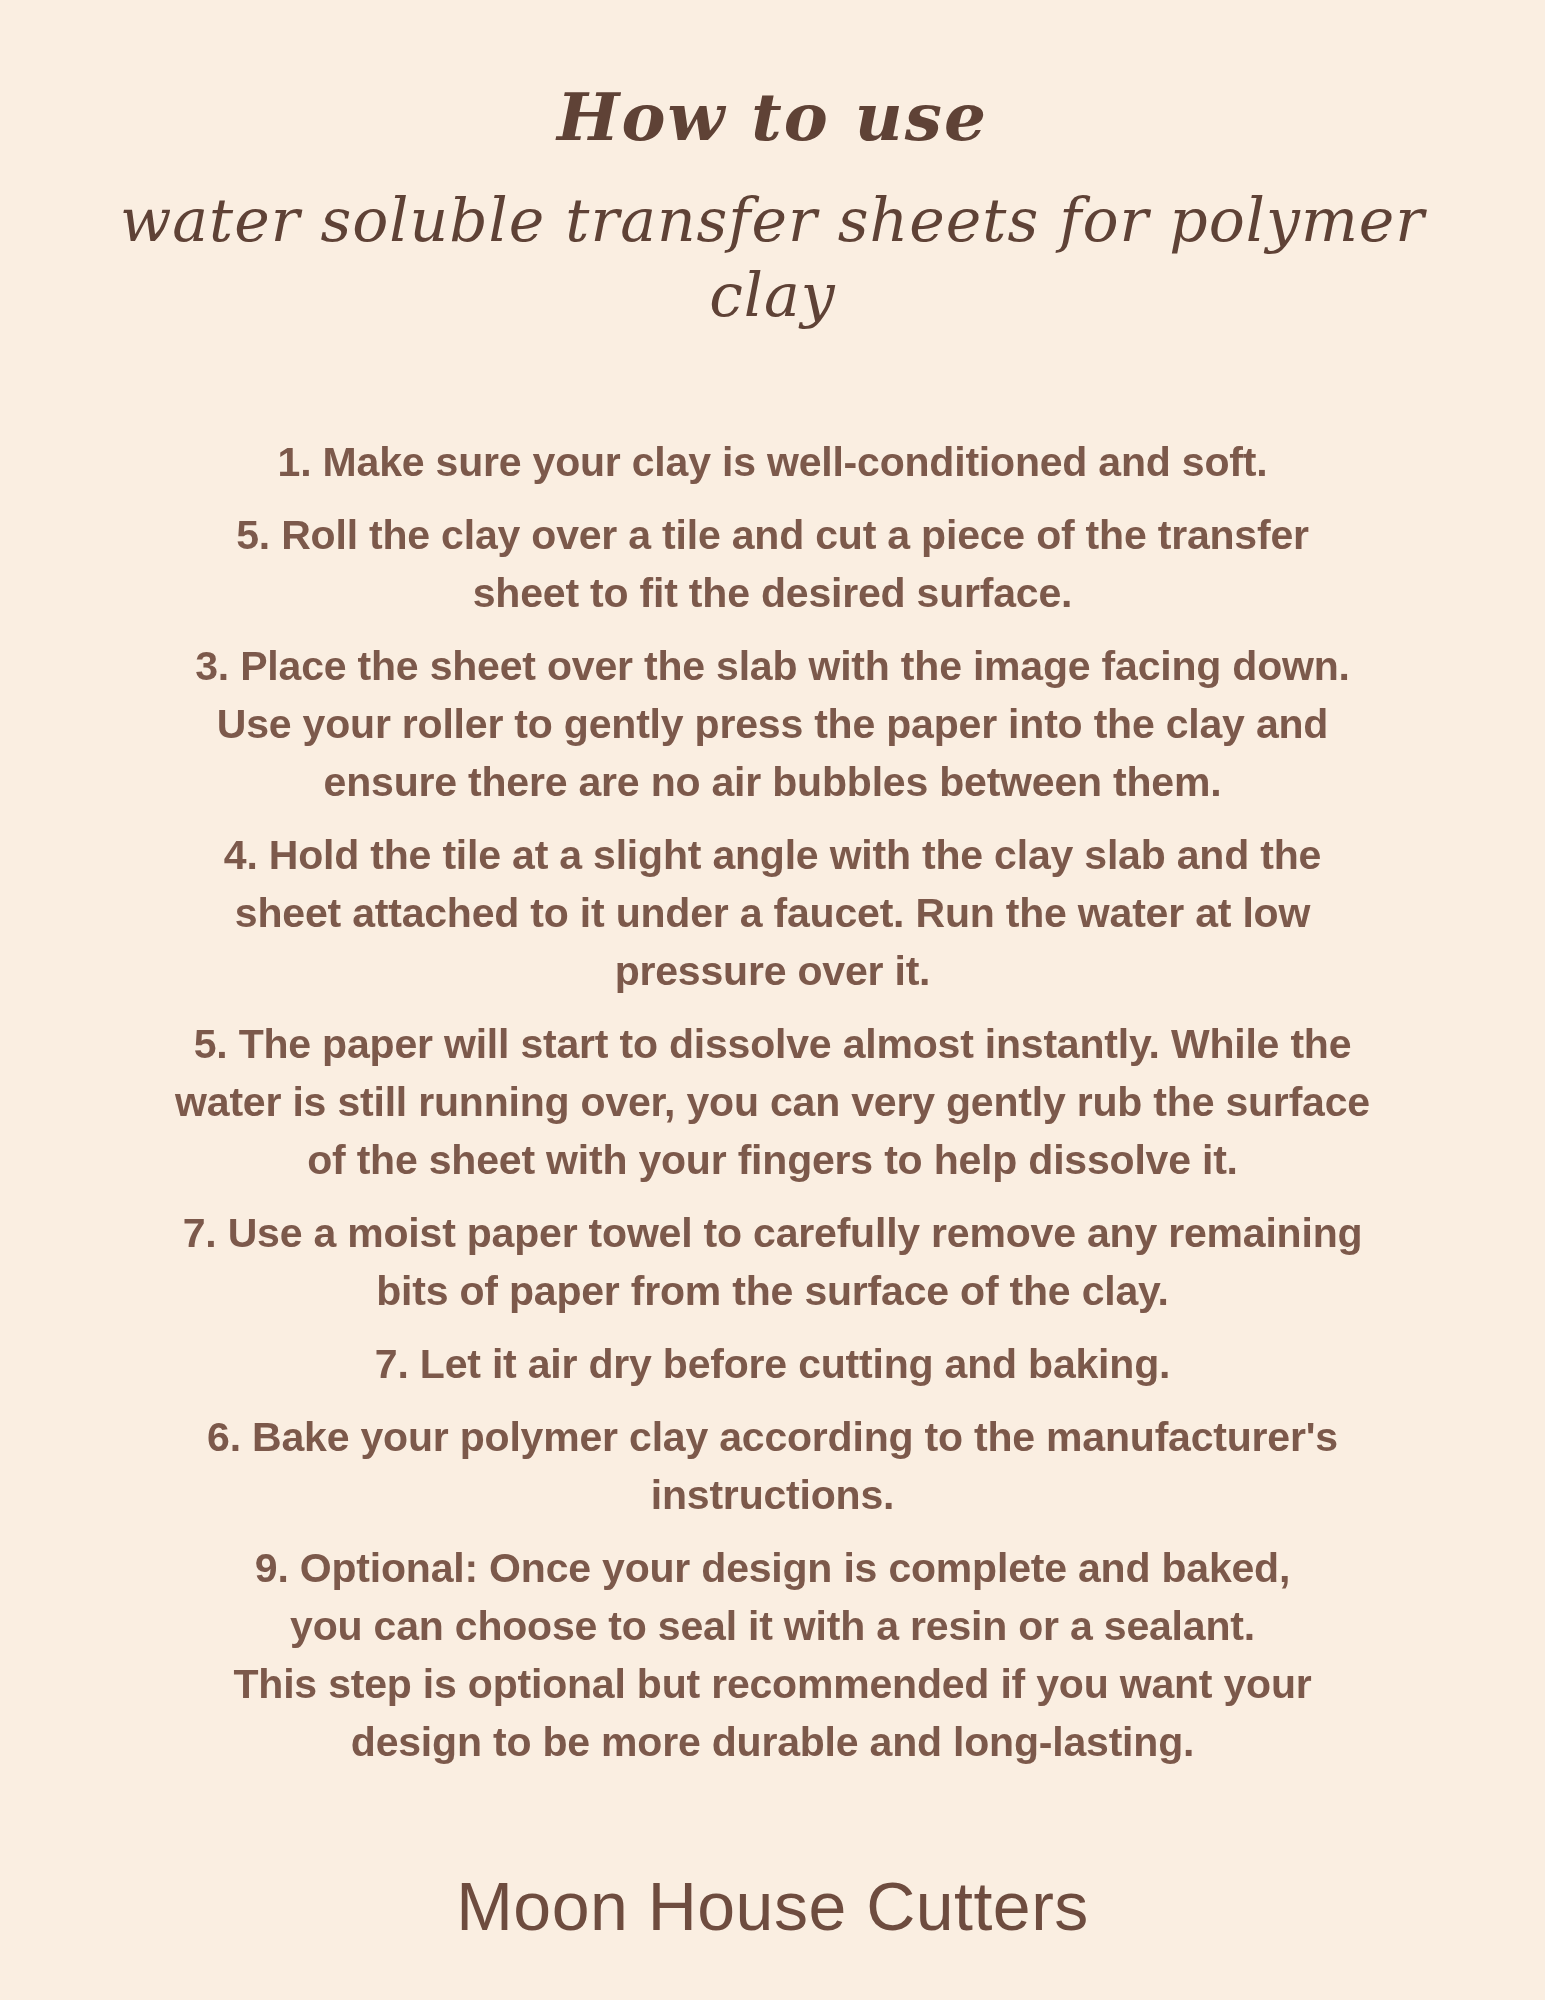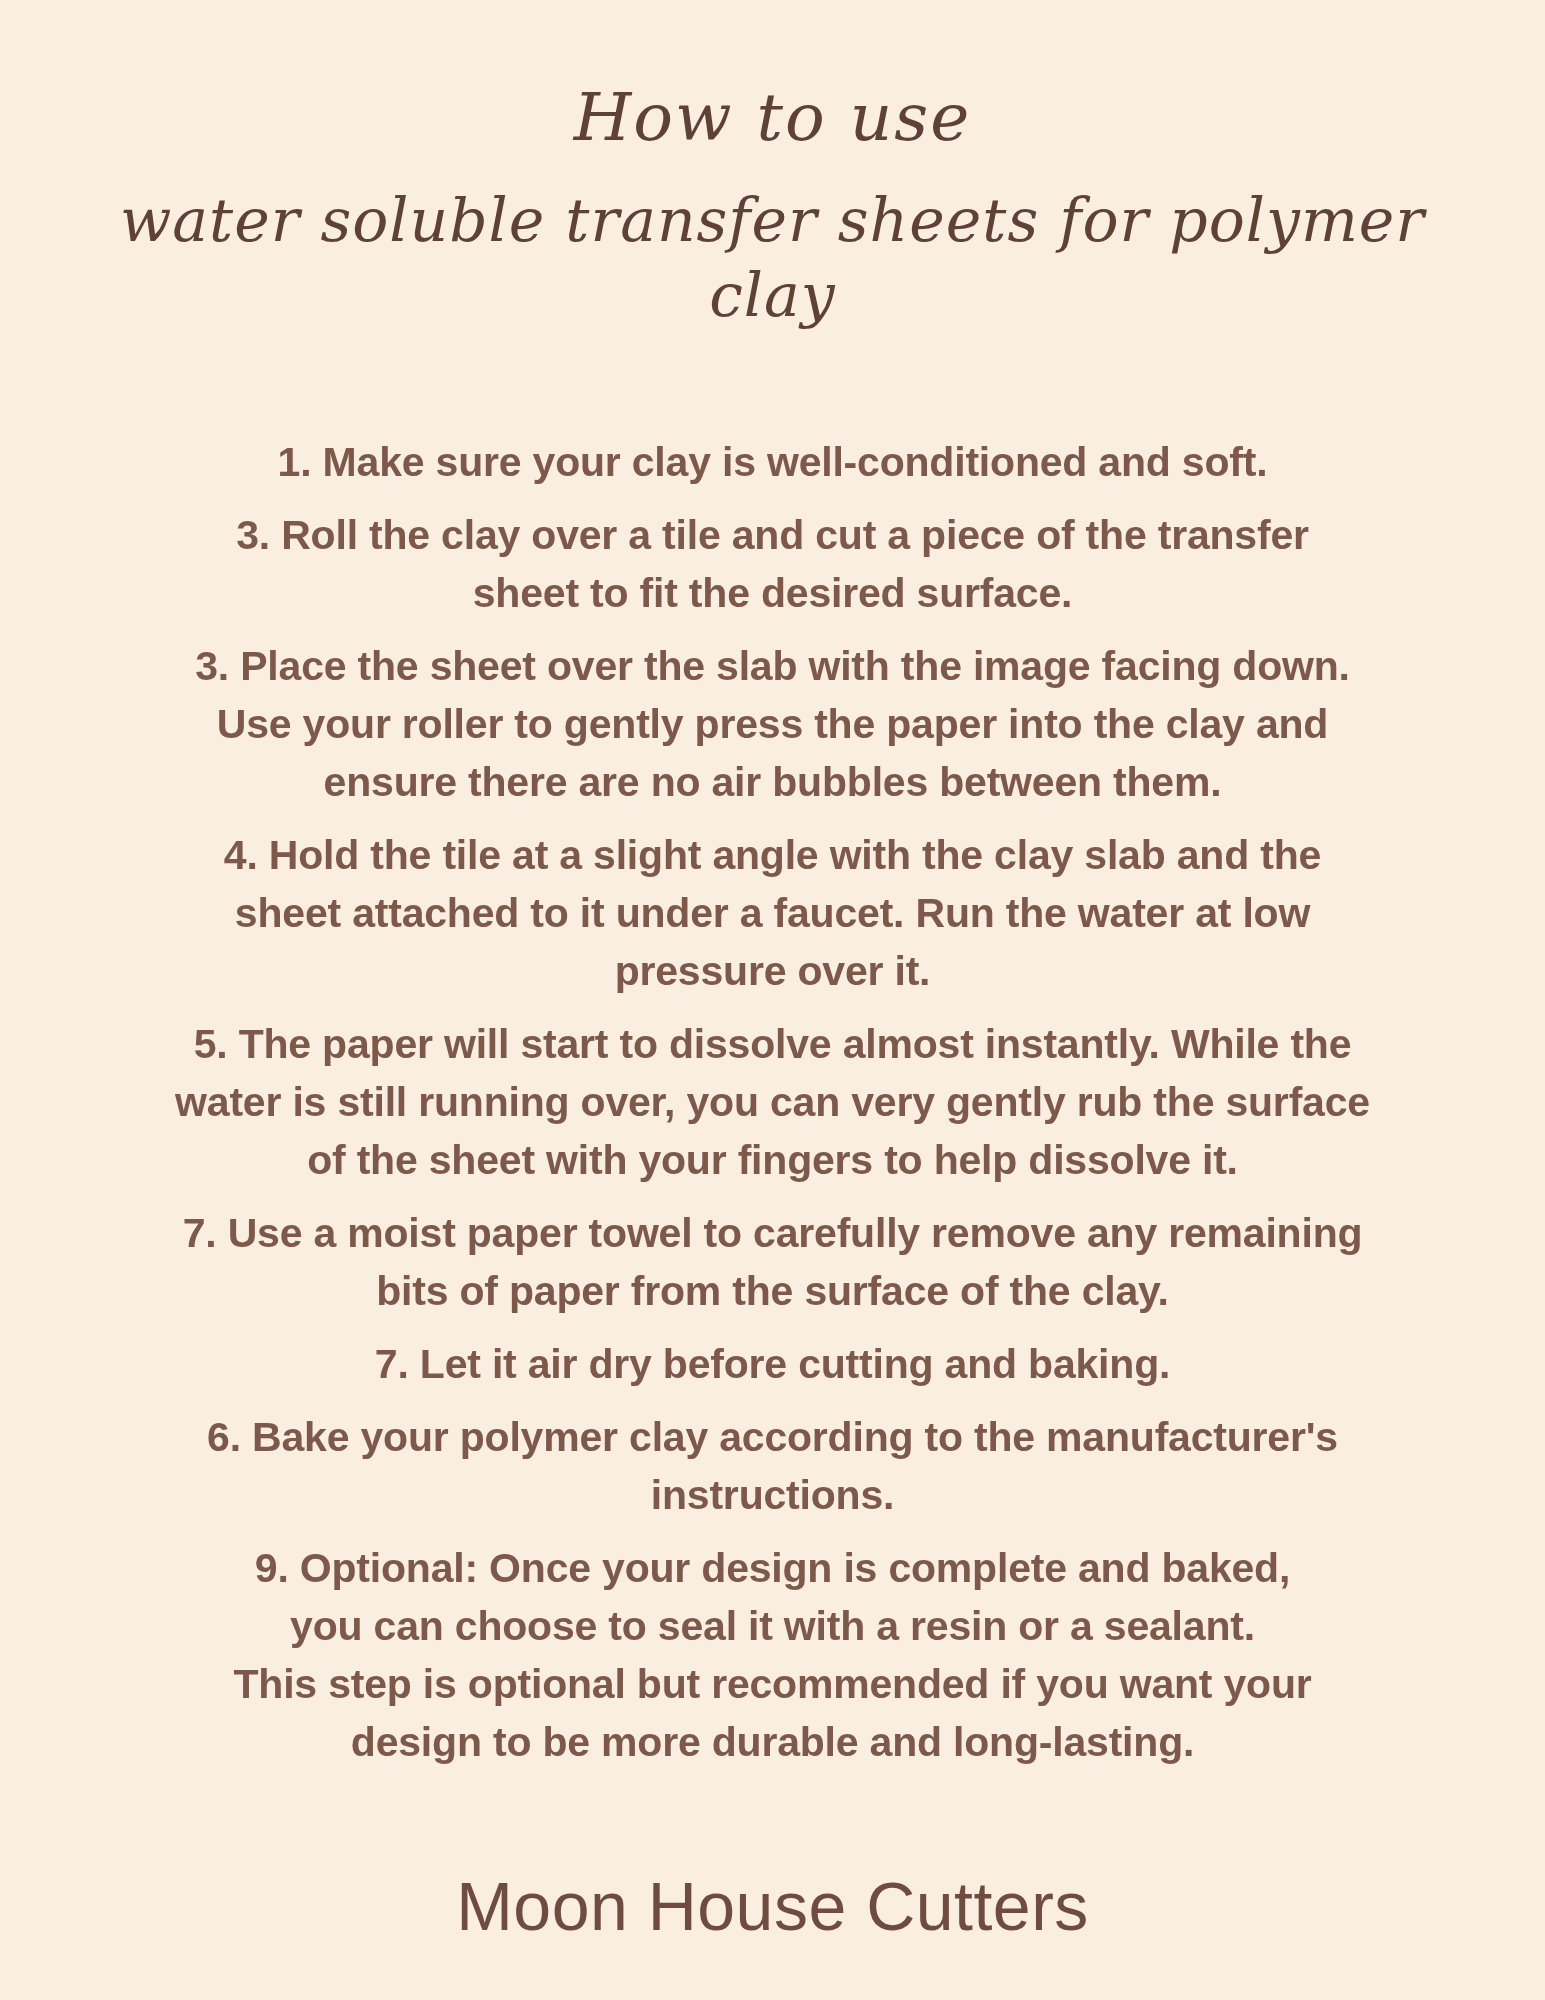--- a/index.html
+++ b/index.html
@@ -21,20 +21,21 @@
     text-align:center;
     overflow:hidden;
   }
   .title-line1{
     font-family:"DejaVu Serif",serif;
     font-style:italic;
     font-size:66px;
     line-height:1.3;
     color:var(--title-color);
     letter-spacing:2px;
+    font-weight:bold;
   }
   .title-line2{
     font-family:"DejaVu Serif",serif;
     font-style:italic;
     font-size:60px;
     line-height:1.25;
     color:var(--title-color);
     letter-spacing:1px;
     margin-top:22px;
   }
@@ -66,21 +67,21 @@
 
 <div class="page">
 
   <header>
     <div class="title-line1">How to use</div>
     <div class="title-line2">water soluble transfer sheets for polymer clay</div>
   </header>
 
   <main class="steps">
     <p class="step">1. Make sure your clay is well-conditioned and soft.</p>
-    <p class="step">3. Roll the clay over a tile and cut a piece of the transfer
+    <p class="step">5. Roll the clay over a tile and cut a piece of the transfer
 sheet to fit the desired surface.</p>
     <p class="step">3. Place the sheet over the slab with the image facing down.
 Use your roller to gently press the paper into the clay and
 ensure there are no air bubbles between them.</p>
     <p class="step">4. Hold the tile at a slight angle with the clay slab and the
 sheet attached to it under a faucet. Run the water at low
 pressure over it.</p>
     <p class="step">5. The paper will start to dissolve almost instantly. While the
 water is still running over, you can very gently rub the surface
 of the sheet with your fingers to help dissolve it.</p>

